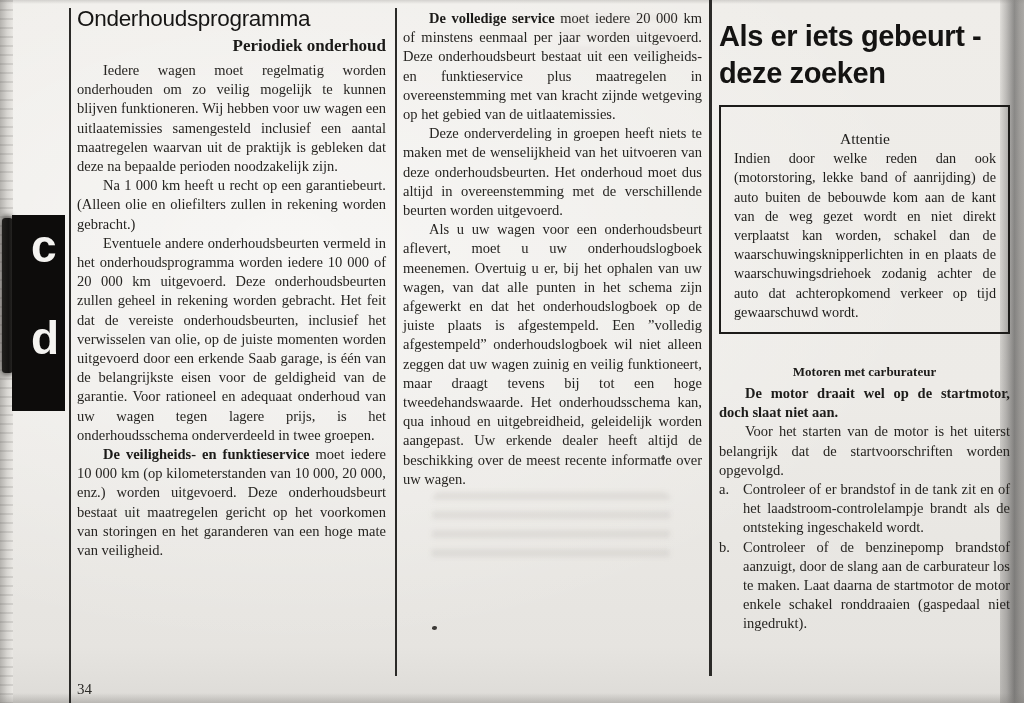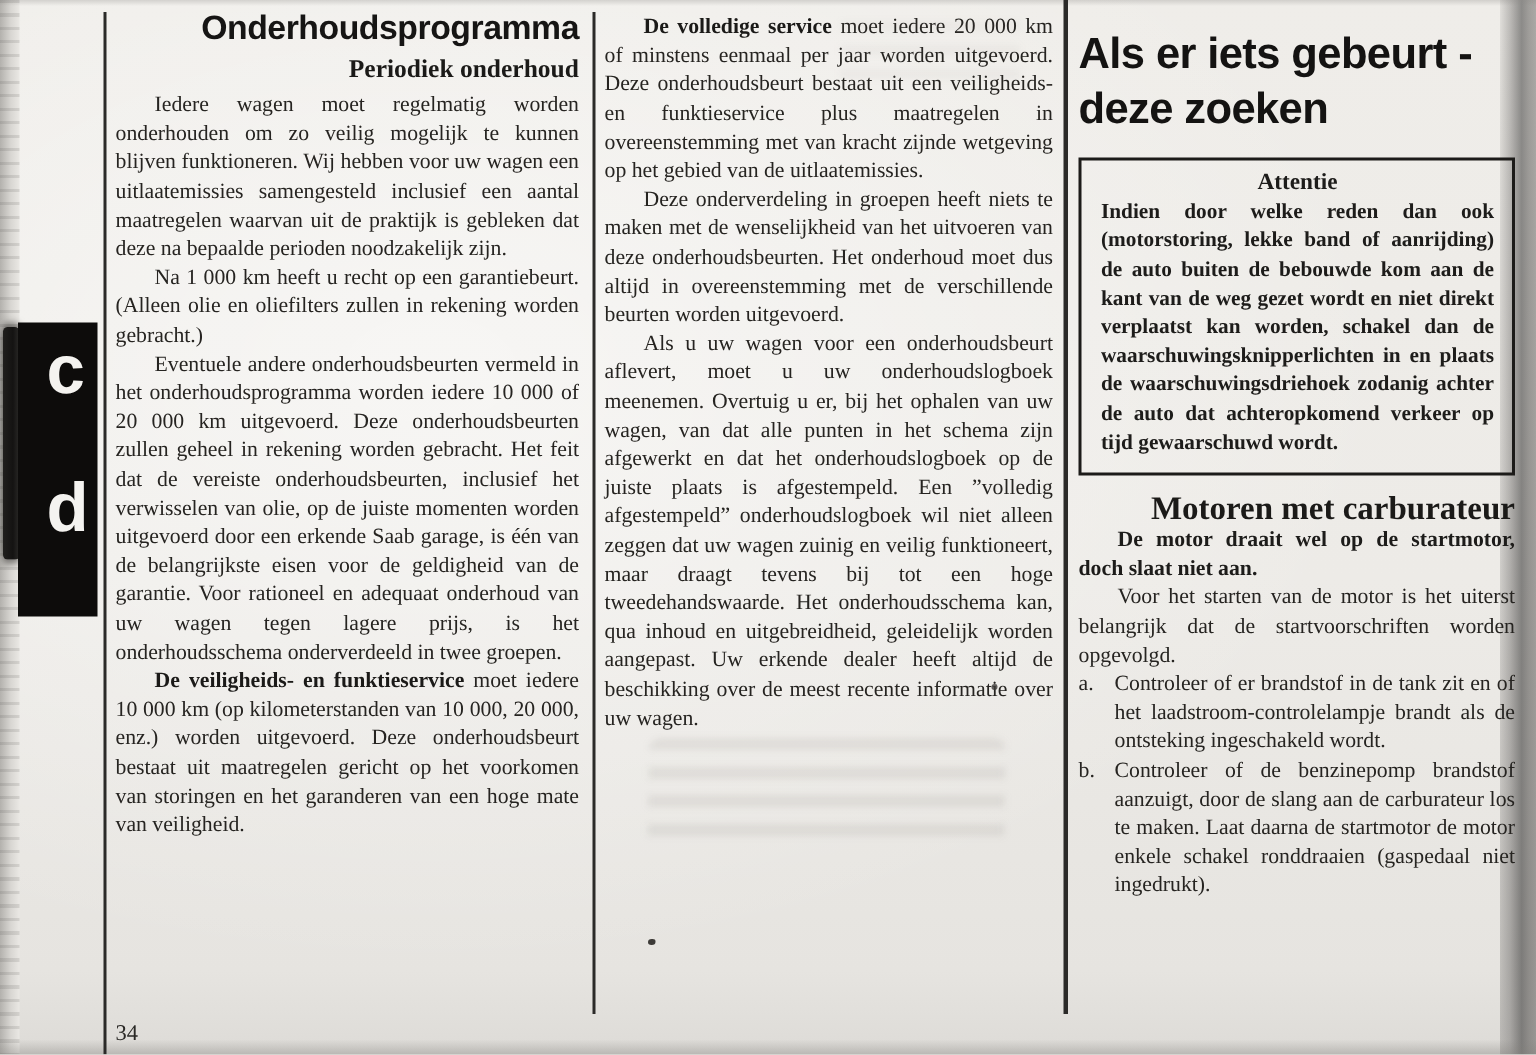--- a/index.html
+++ b/index.html
@@ -53,40 +53,40 @@
   .rule-mid   { left:395px; top:8px; width:2px; height:668px; }
   .rule-right { left:709px; top:0;   width:3px; height:676px; }
   
   .col { position:absolute; font-size:14.5px; line-height:19.2px; text-align:justify; color:#262421; }
   .col-1 { left:77px;  top:6px; width:309px; }
   .col-2 { left:403px; top:9px; width:299px; }
   .col-3 { left:719px; top:18px; width:291px; }
   .col p { margin:0; }
   .ind { text-indent:26px; }
   .h-main {
-    font-family:"Liberation Sans", sans-serif; font-weight:bold;
+    font-family:"Liberation Sans", sans-serif; font-weight:normal;
     font-size:22.5px; line-height:26px; letter-spacing:-0.3px; color:#161514;
-    text-align:right; margin-bottom:3px;
+    text-align:left; margin-bottom:3px;
   }
   .h-sub { font-size:17px; line-height:21px; font-weight:bold; color:#1b1a18; text-align:right; margin-bottom:5px; }
   .h-big {
     font-family:"Liberation Sans", sans-serif; font-weight:bold;
     font-size:29px; line-height:37px; letter-spacing:-0.4px; color:#141312;
     text-align:left;
   }
   .lead { font-weight:bold; color:#1b1a18; }
   
   .attention {
     margin-top:13px; border:2.5px solid #1c1b19;
-    padding:5px 12px 10px 13px;
-    font-weight:bold; font-size:14.2px; line-height:19.2px; color:#1d1c1a;
+    padding:22px 12px 10px 13px;
+    font-weight:normal; font-size:14.2px; line-height:19.2px; color:#1d1c1a;
     text-align:justify;
   }
   .attention-title { text-align:center; font-size:15.5px; margin-bottom:1px; }
-  .h-section { font-size:22px; line-height:21px; font-weight:bold; color:#1b1a18; text-align:right; margin-top:11px; margin-bottom:2px; }
+  .h-section { font-size:13px; line-height:21px; font-weight:bold; color:#1b1a18; text-align:center; margin-top:27px; margin-bottom:2px; }
   .bold-p { font-weight:bold; color:#1d1c1a; }
   .fault-item { display:flex; }
   .fault-item .item-label { flex:0 0 24px; }
   .fault-item .item-text { flex:1; }
   
   .page-number { position:absolute; left:77px; top:681px; font-size:15px; color:#2a2926; }
   
   .ghost-text {
     position:absolute; left:432px; top:492px; width:238px; height:72px;
     background:repeating-linear-gradient(180deg, rgba(128,122,116,0.13) 0 8px, rgba(0,0,0,0) 8px 19px);

